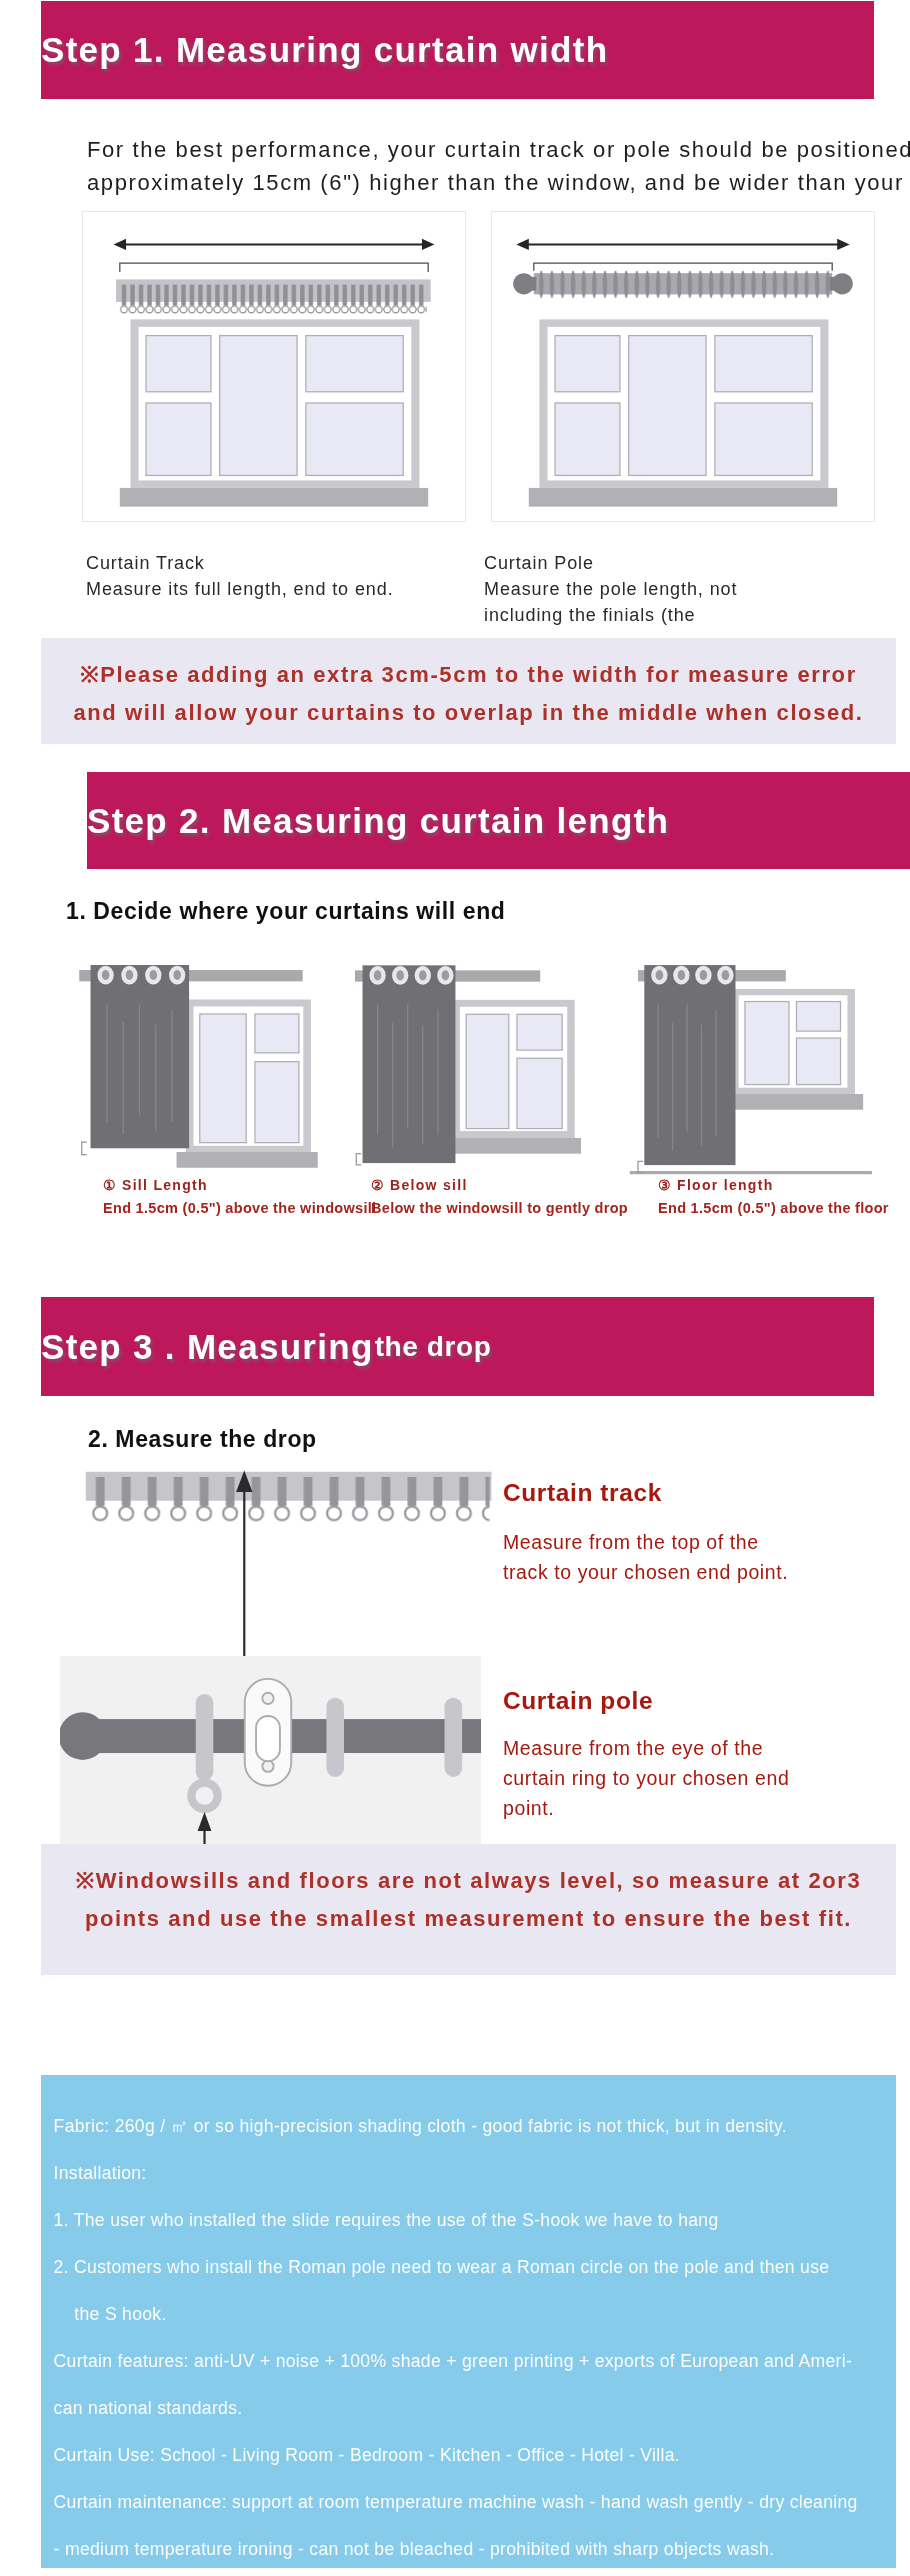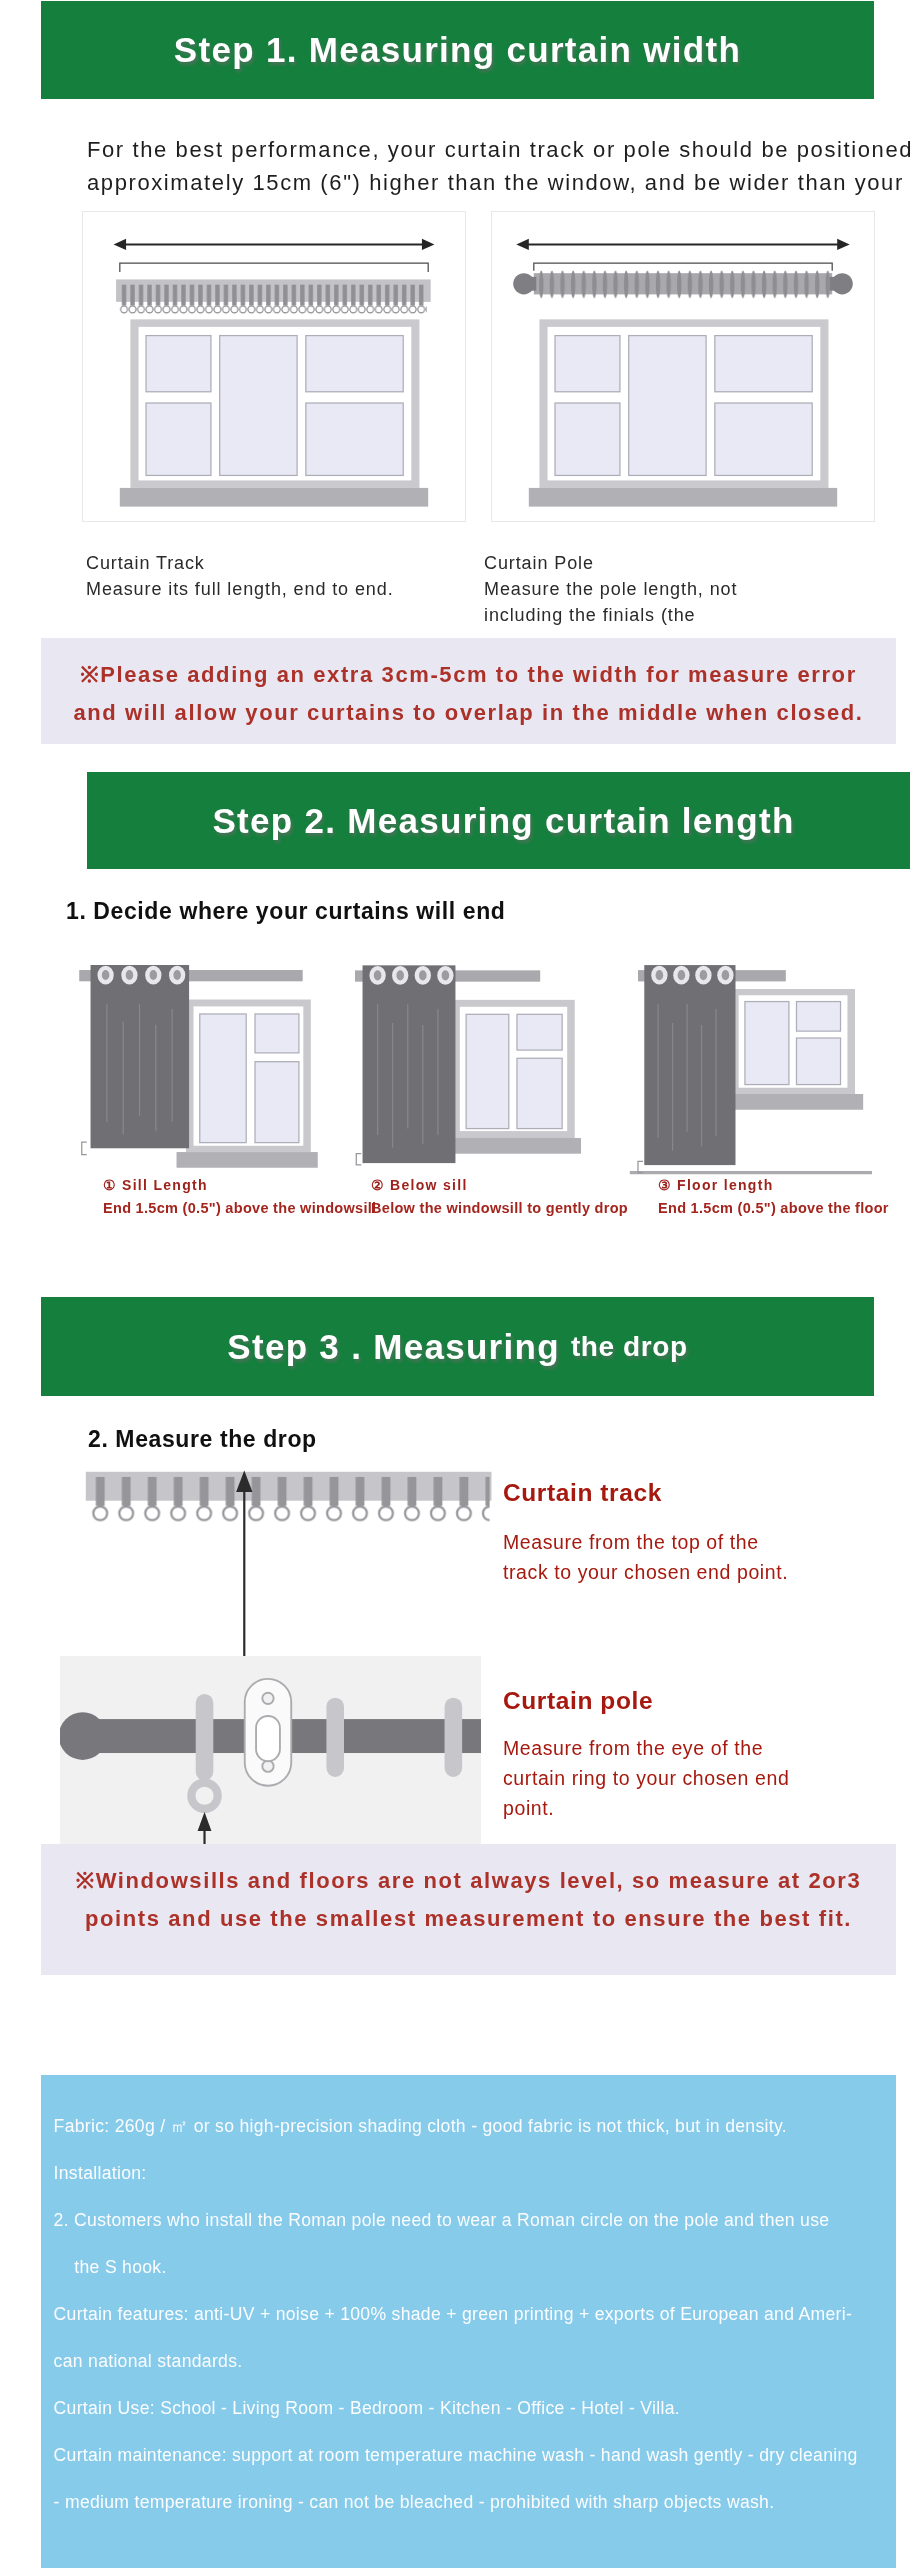--- a/index.html
+++ b/index.html
@@ -1,24 +1,24 @@
 <!DOCTYPE html>
 <html style="font-size:10px"><head>
 <meta charset="utf-8">
 <style>
   html,body{margin:0;padding:0;background:#ffffff;}
   .page{position:relative;width:910px;height:2576px;background:#ffffff;overflow:hidden;
         font-family:"Liberation Sans",sans-serif;}
 
   
-  .banner{position:absolute;left:41px;width:833px;background:#15803d;
-          display:flex;align-items:center;justify-content:center;
+  .banner{position:absolute;left:41px;width:833px;background:#be185d;
+          display:flex;align-items:center;
           color:#ffffff;font-weight:bold;font-size:35px;letter-spacing:1.3px;
           text-shadow:1.9px 2.5px 3.1px rgba(105,105,105,.6);white-space:nowrap;}
-  .banner .small{font-size:28px;margin-left:11px;letter-spacing:0.6px;}
+  .banner .small{font-size:28px;margin-left:1px;letter-spacing:0.6px;}
 
   .intro{position:absolute;left:87px;top:133px;font-size:22px;color:#1e1e1e;
          letter-spacing:1.6px;line-height:33px;white-space:nowrap;}
 
   .card{position:absolute;top:211px;width:384px;height:311px;background:#ffffff;
         border:1.3px solid #e8e8e8;box-sizing:border-box;}
   .card svg{display:block;width:100%;height:100%;}
 
   .cap1{position:absolute;top:550px;font-size:18px;color:#2a2a2a;letter-spacing:0.9px;
         line-height:26px;white-space:nowrap;}
@@ -311,20 +311,21 @@
   </div>
 
   <div class="note" style="top:1844px;height:131px;">
     <div>※Windowsills and floors are not always level, so measure at 2or3</div>
     <div>points and use the smallest measurement to ensure the best fit.</div>
   </div>
 
   <div class="details">
     <div>Fabric: 260g / ㎡ or so high-precision shading cloth - good fabric is not thick, but in density.</div>
     <div>Installation:</div>
+    <div>1. The user who installed the slide requires the use of the S-hook we have to hang</div>
     <div>2. Customers who install the Roman pole need to wear a Roman circle on the pole and then use</div>
     <div>    the S hook.</div>
     <div>Curtain features: anti-UV + noise + 100% shade + green printing + exports of European and Ameri-</div>
     <div>can national standards.</div>
     <div>Curtain Use: School - Living Room - Bedroom - Kitchen - Office - Hotel - Villa.</div>
     <div>Curtain maintenance: support at room temperature machine wash - hand wash gently - dry cleaning</div>
     <div>- medium temperature ironing - can not be bleached - prohibited with sharp objects wash.</div>
   </div>
 
 </div>

